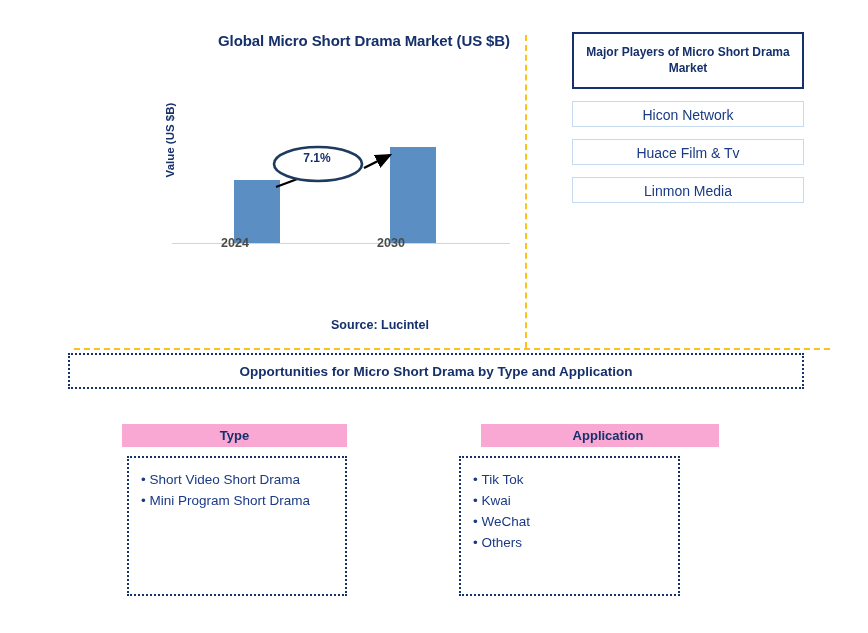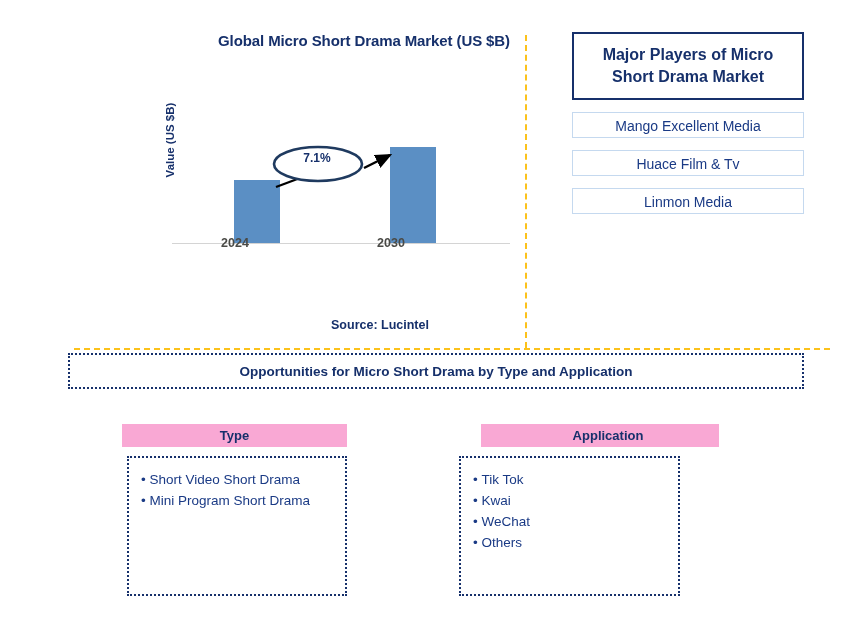--- a/index.html
+++ b/index.html
@@ -141,21 +141,21 @@
   #players-panel {
     position: absolute;
     left: 572px;
     top: 32px;
     width: 232px;
   }
   #players-header {
     border: 2px solid #16306b;
     padding: 10px 6px 11px;
     text-align: center;
-    font-size: 16px;
+    font-size: 12px;
     font-weight: bold;
     color: #16306b;
     line-height: 1.35;
     box-sizing: border-box;
   }
   .player-item {
     margin-top: 12px;
     border: 1px solid #c5d9ef;
     height: 26px;
     line-height: 26px;
@@ -250,21 +250,21 @@
   <div class="tick-label" id="tick-2030">2030</div>
 </div>
 
 <div id="source-text">Source: Lucintel</div>
 
 <div id="divider-vertical"></div>
 <div id="divider-horizontal"></div>
 
 <div id="players-panel">
   <div id="players-header">Major Players of Micro Short Drama Market</div>
-  <div class="player-item">Mango Excellent Media</div>
+  <div class="player-item">Hicon Network</div>
   <div class="player-item">Huace Film &amp; Tv</div>
   <div class="player-item">Linmon Media</div>
 </div>
 
 <div id="opportunities-banner">Opportunities for Micro Short Drama by Type and Application</div>
 
 <div class="col-header" id="header-type">Type</div>
 <div class="col-header" id="header-application">Application</div>
 
 <div class="col-list" id="list-type">

